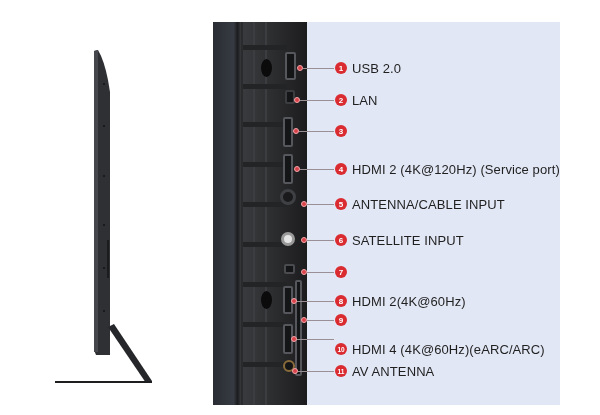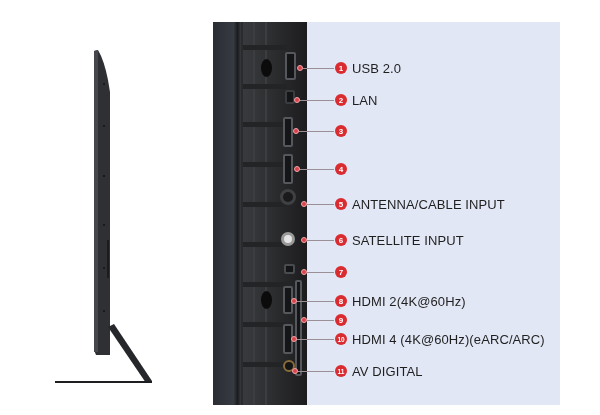--- a/index.html
+++ b/index.html
@@ -108,39 +108,40 @@
 </div>
 <div class="label-row" style="top:92px;">
   <span class="badge">2</span>
   <span class="label-text">LAN</span>
 </div>
 <div class="label-row" style="top:123px;">
   <span class="badge">3</span>
 </div>
 <div class="label-row" style="top:161px;">
   <span class="badge">4</span>
+  <span class="label-text">HDMI 2 (4K@120Hz) (Service port)</span>
 </div>
 <div class="label-row" style="top:196px;">
   <span class="badge">5</span>
   <span class="label-text">ANTENNA/CABLE INPUT</span>
 </div>
 <div class="label-row" style="top:232px;">
   <span class="badge">6</span>
   <span class="label-text">SATELLITE INPUT</span>
 </div>
 <div class="label-row" style="top:264px;">
   <span class="badge">7</span>
 </div>
 <div class="label-row" style="top:293px;">
   <span class="badge">8</span>
   <span class="label-text">HDMI 2(4K@60Hz)</span>
 </div>
 <div class="label-row" style="top:312px;">
   <span class="badge">9</span>
 </div>
-<div class="label-row" style="top:331px;text-align:right;">
+<div class="label-row" style="top:341px;text-align:right;">
   <span class="badge" style="font-size:6.5px;">10</span>
   <span class="label-text">HDMI 4 (4K@60Hz)(eARC/ARC)</span>
 </div>
 <div class="label-row" style="top:363px;">
   <span class="badge" style="font-size:6.5px;">11</span>
-  <span class="label-text">AV DIGITAL</span>
+  <span class="label-text">AV ANTENNA</span>
 </div>
 
 </body></html>

